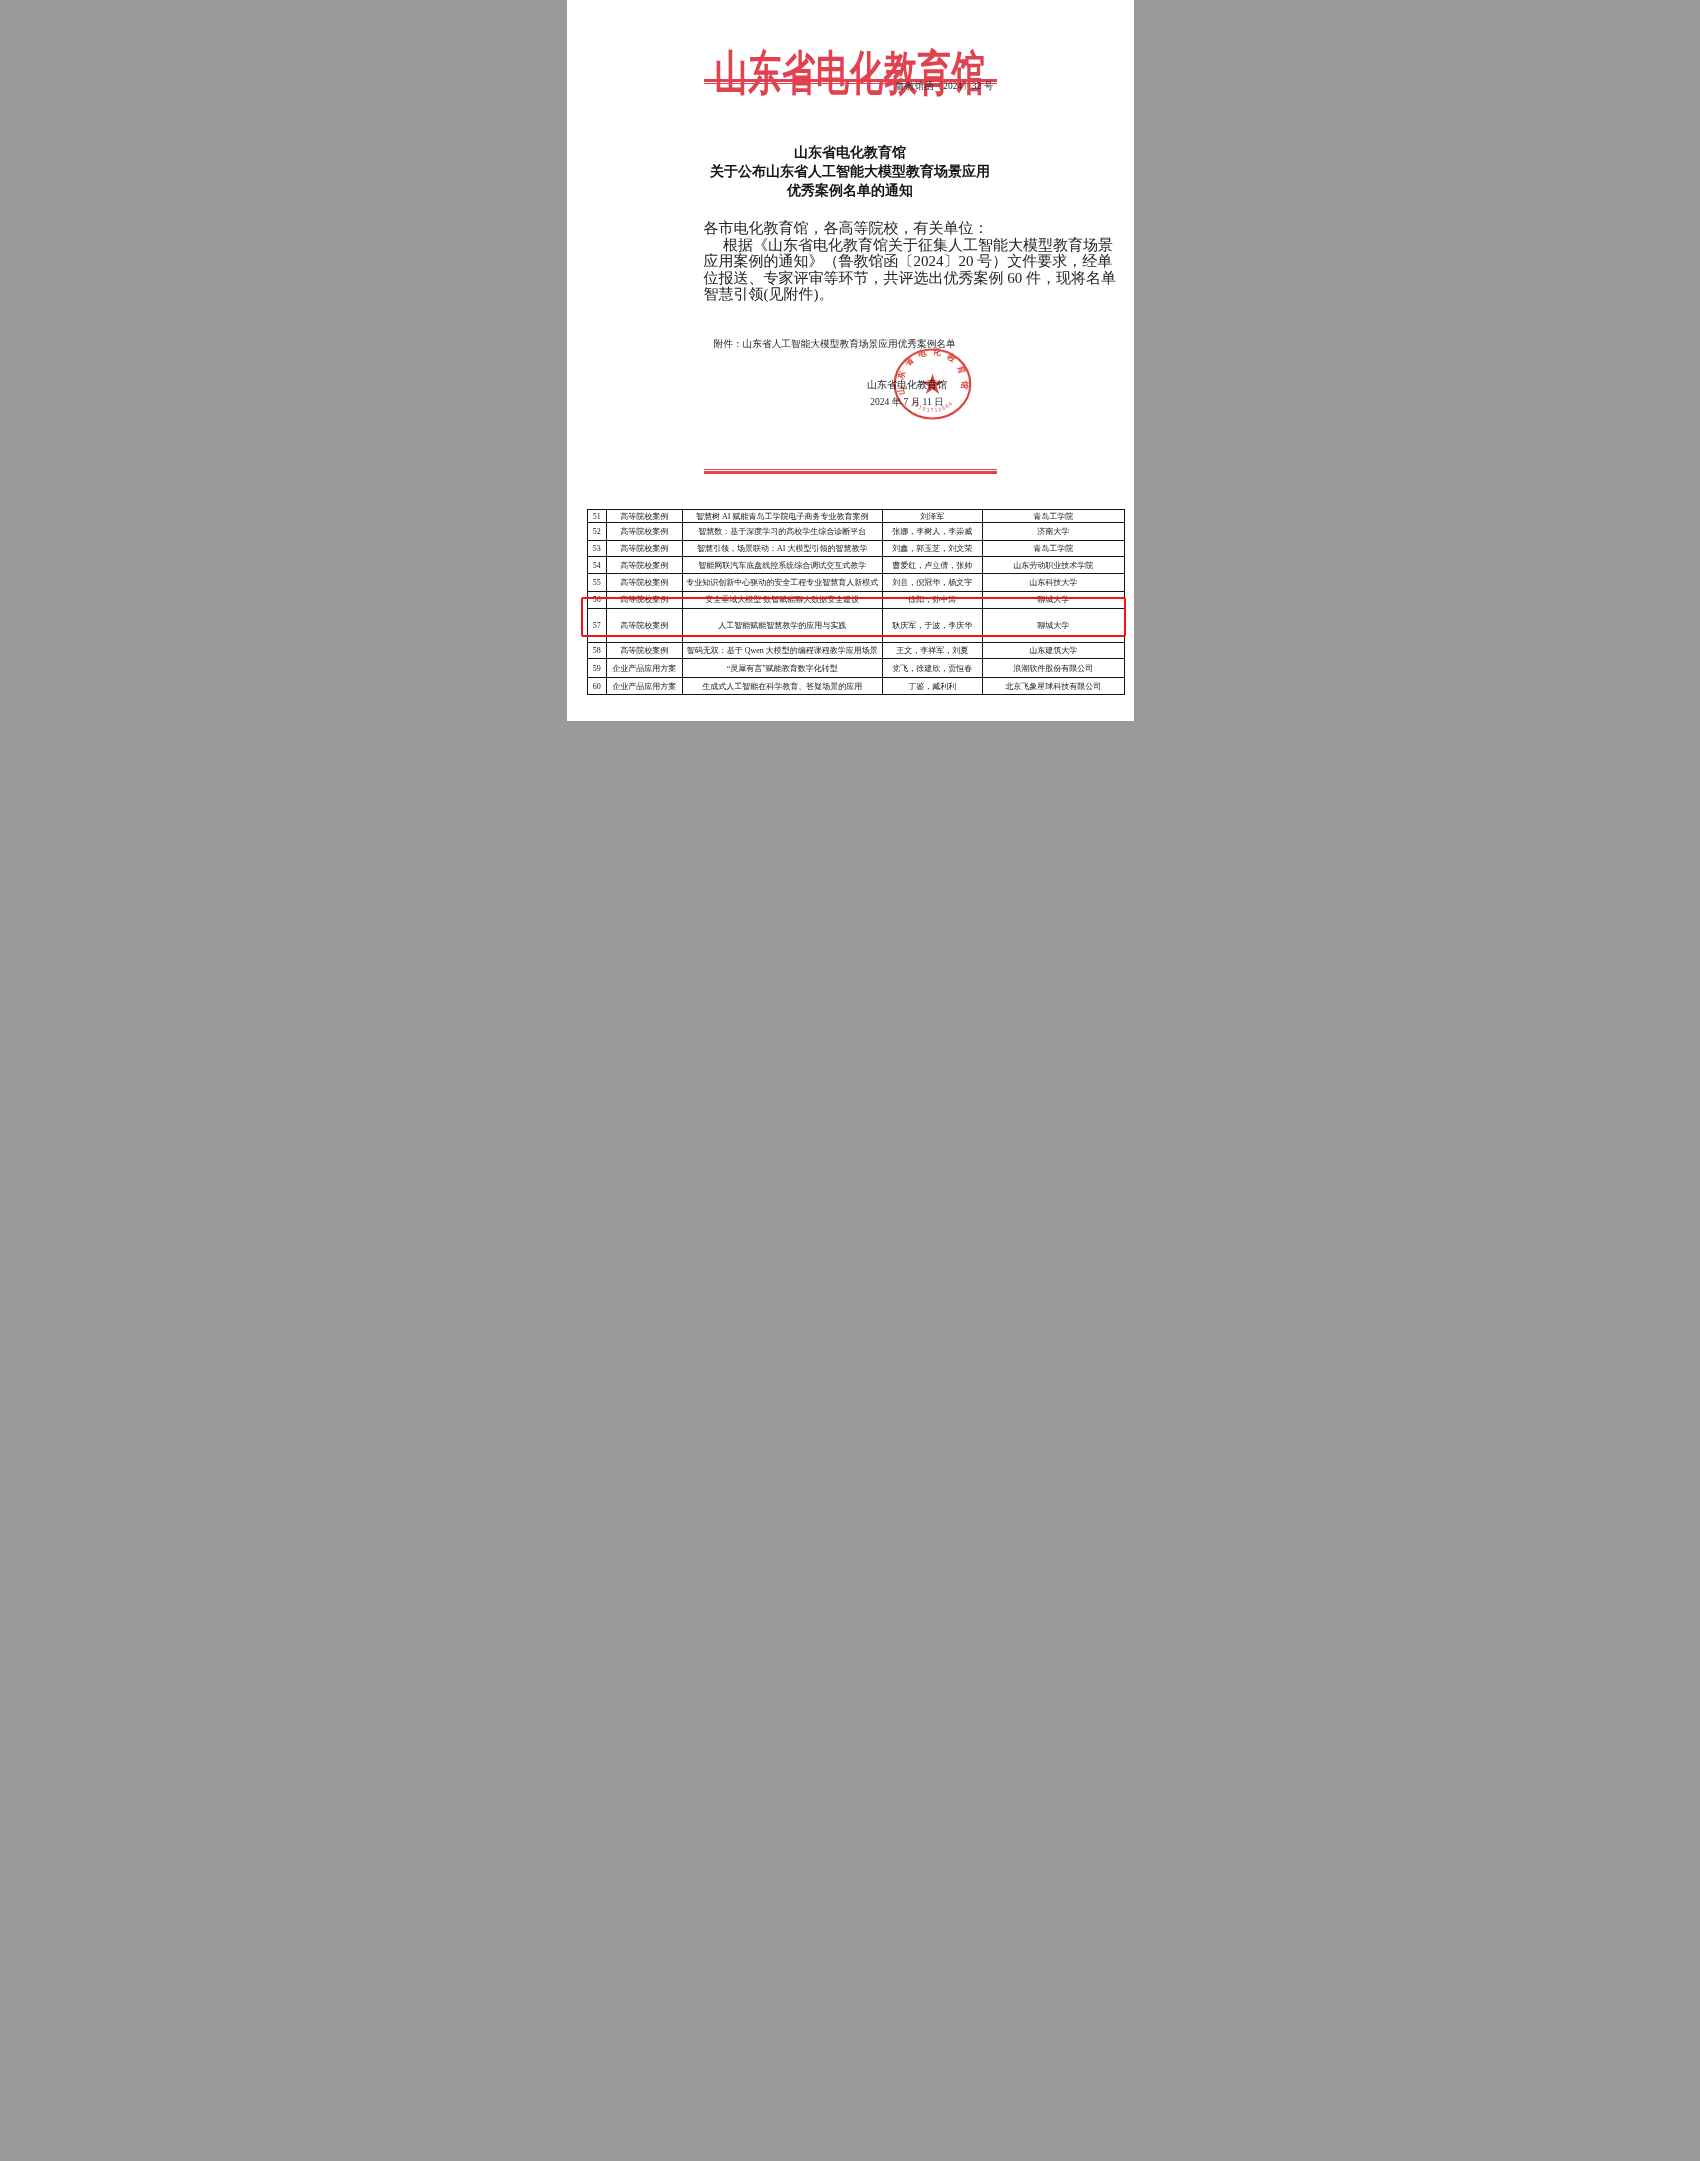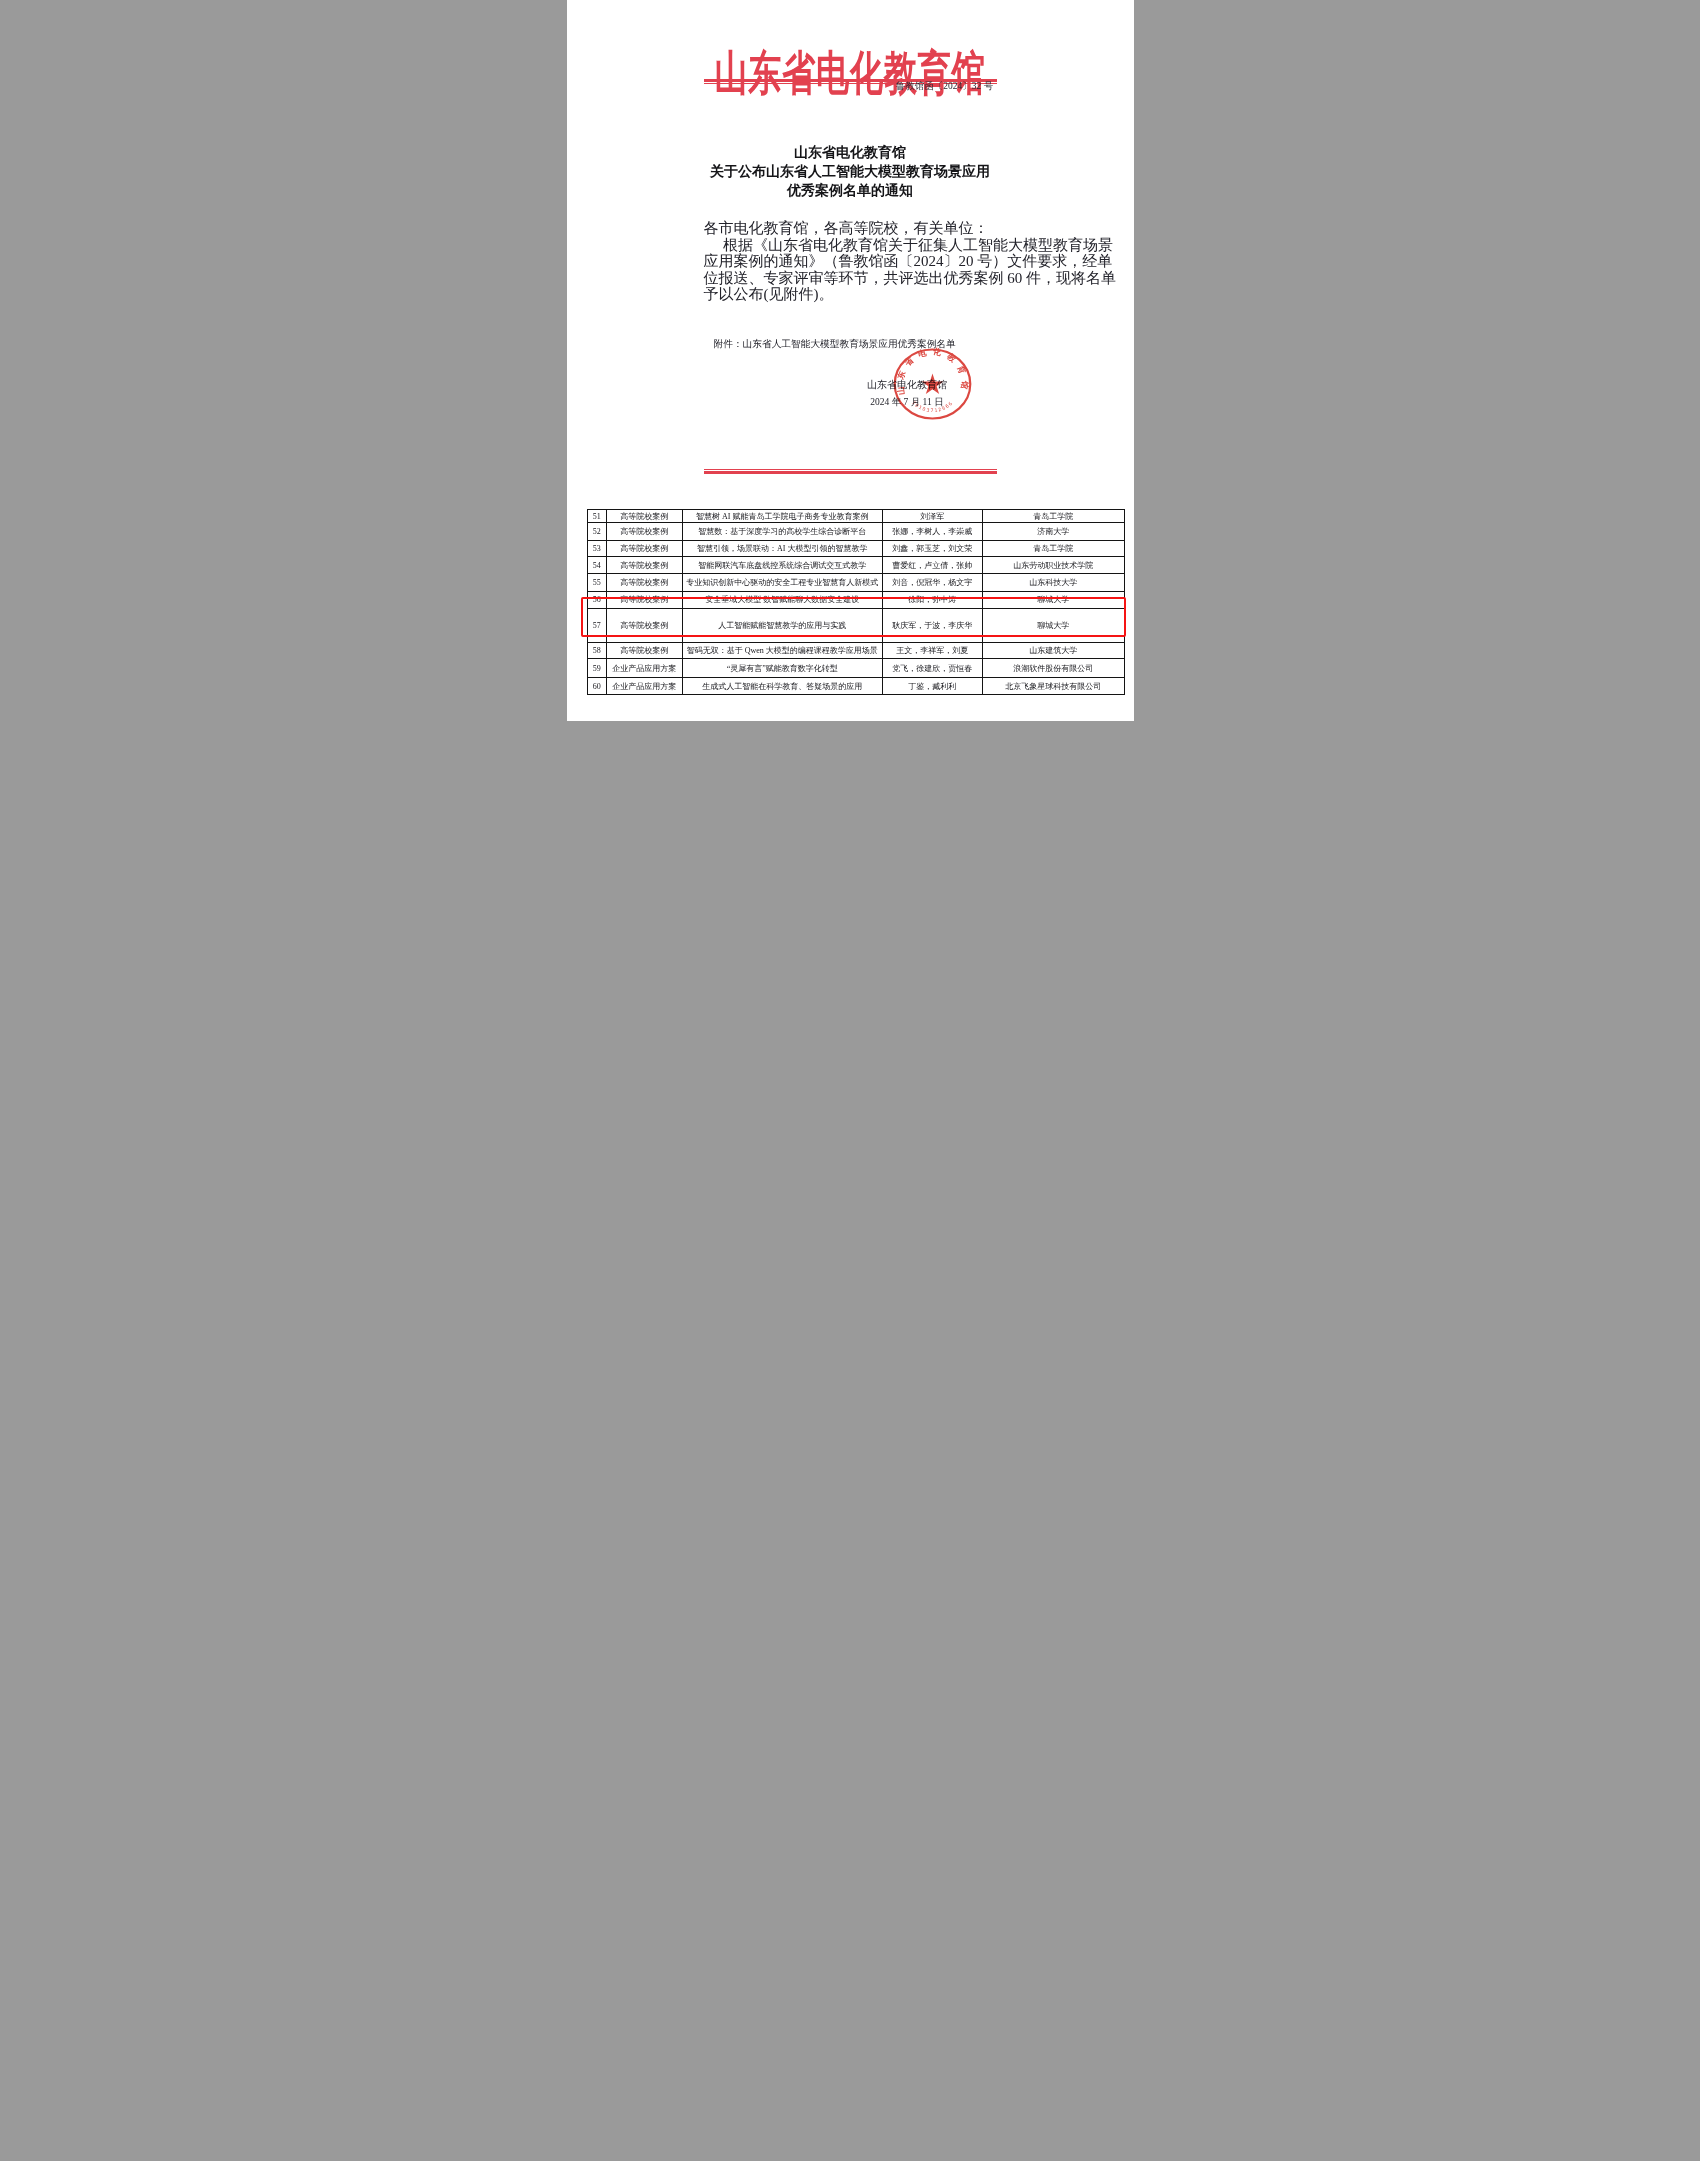--- a/index.html
+++ b/index.html
@@ -91,21 +91,21 @@
     <div>山东省电化教育馆</div>
     <div>关于公布山东省人工智能大模型教育场景应用</div>
     <div>优秀案例名单的通知</div>
   </div>
 
   <div class="body-block">
     <div>各市电化教育馆，各高等院校，有关单位：</div>
     <div class="indent">根据《山东省电化教育馆关于征集人工智能大模型教育场景</div>
     <div>应用案例的通知》（鲁教馆函〔2024〕20 号）文件要求，经单</div>
     <div>位报送、专家评审等环节，共评选出优秀案例 60 件，现将名单</div>
-    <div>予以公布(见附件)。</div>
+    <div>智慧引领(见附件)。</div>
   </div>
 
   <div class="attachment">附件：山东省人工智能大模型教育场景应用优秀案例名单</div>
 
   <div class="signer">山东省电化教育馆</div>
   <div class="sign-date">2024 年 7 月 11 日</div>
 
   <svg class="seal" viewBox="-90 -82 180 164" aria-hidden="true">
     <ellipse cx="0" cy="0" rx="80" ry="73" fill="none" stroke="#d93a32" stroke-width="4.6"></ellipse>
     <path id="sealTextArc" d="M -56 26 A 62 62 0 1 1 56 26" fill="none"></path>

